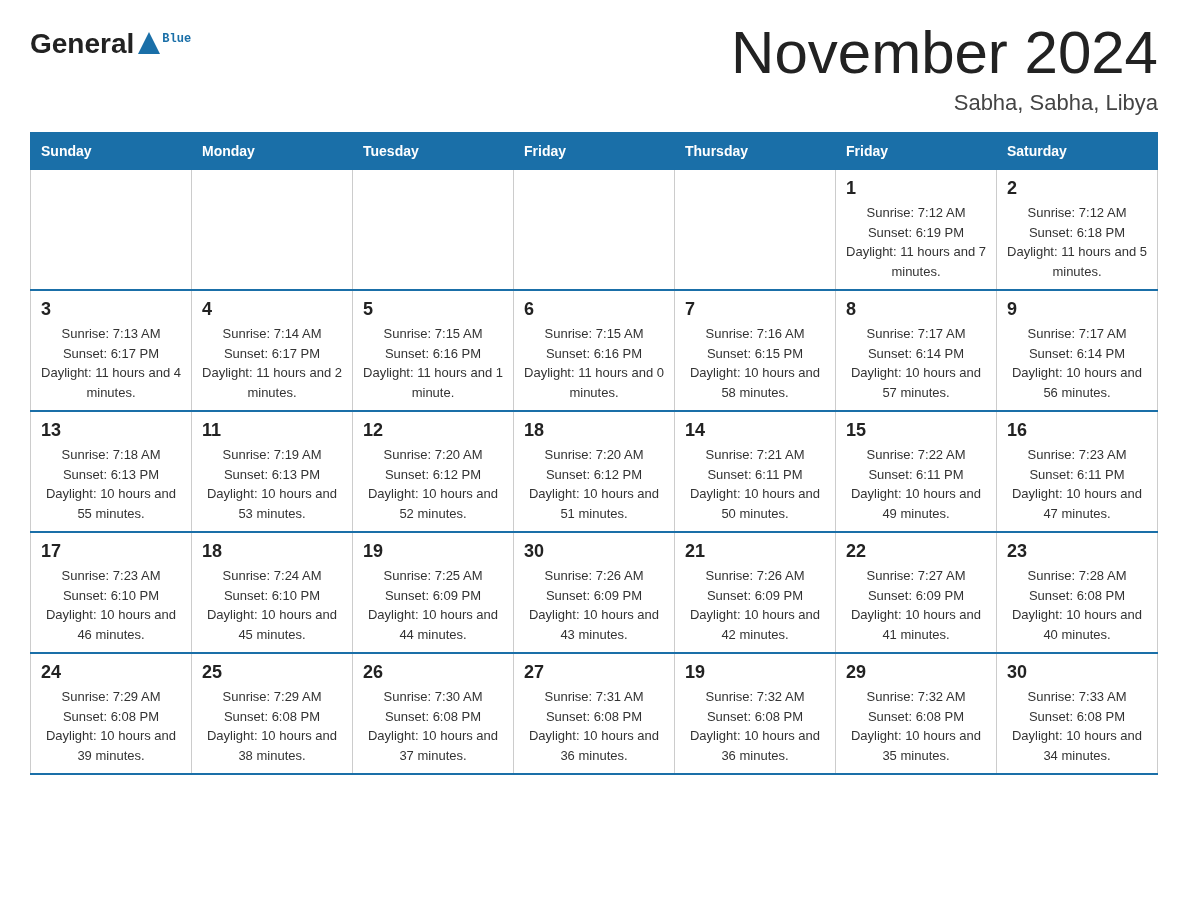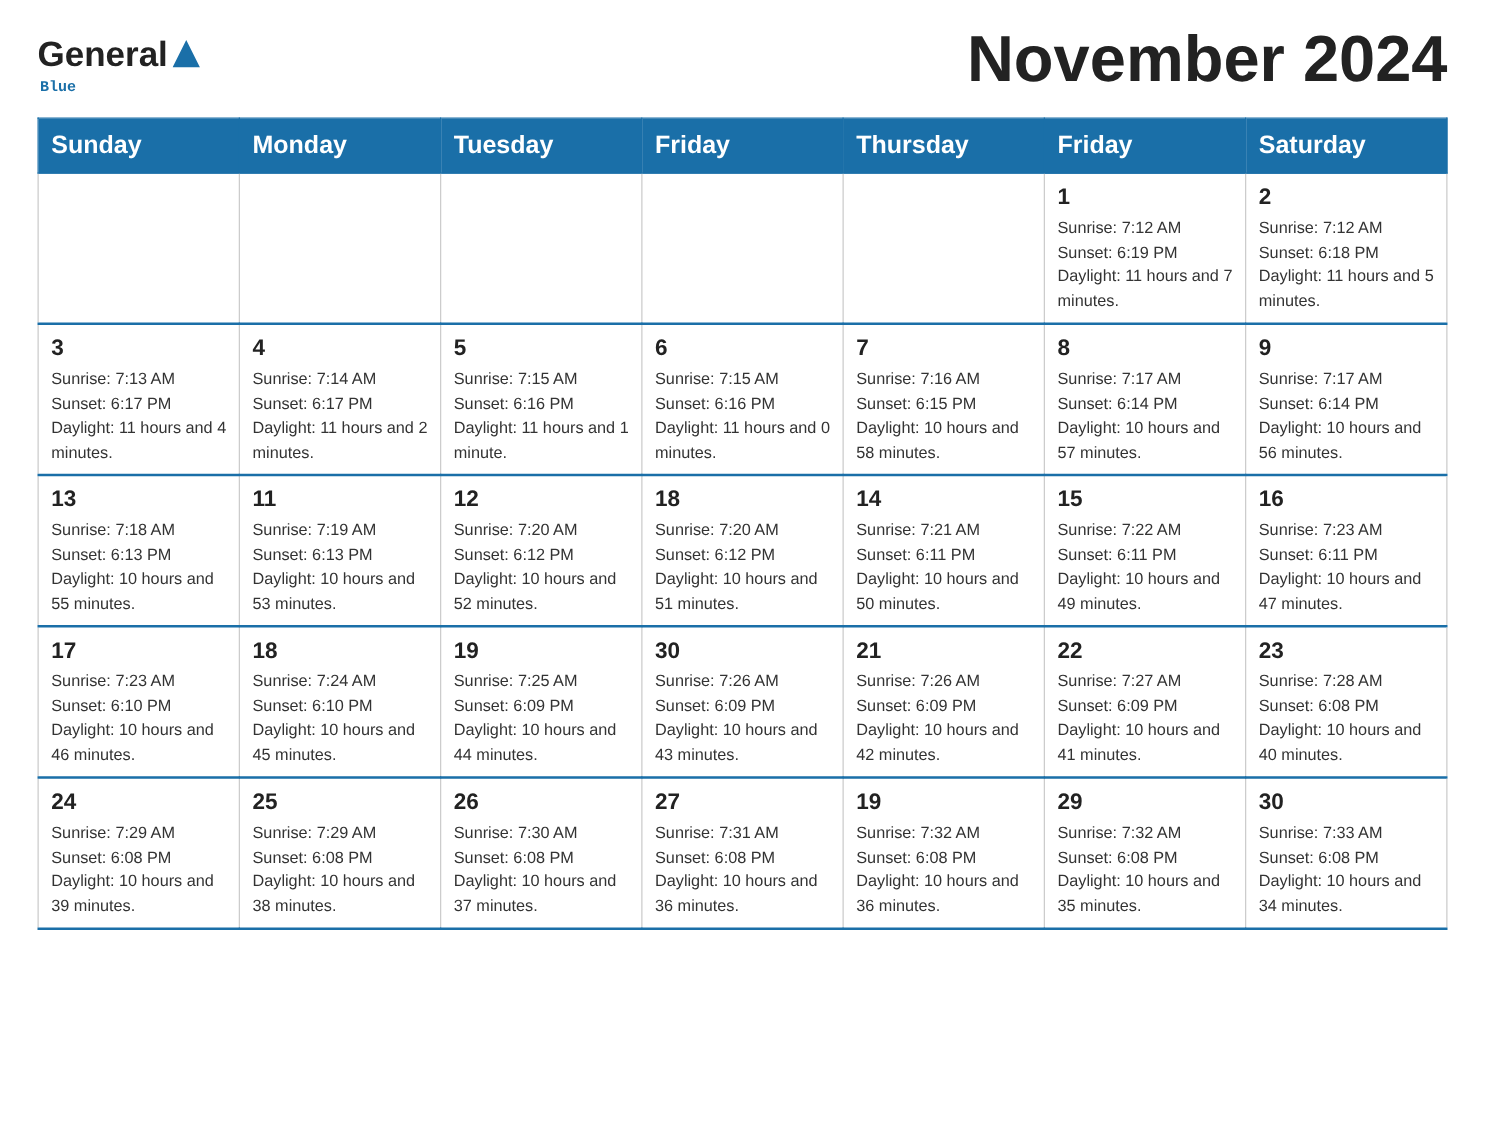--- a/index.html
+++ b/index.html
@@ -12,21 +12,21 @@
       min-height: 918px;
     }
     .header-area {
       display: flex;
       justify-content: space-between;
       align-items: flex-start;
       margin-bottom: 16px;
     }
     .logo {
       display: flex;
-      flex-direction: column;
+      flex-direction: row;
       align-items: flex-start;
       margin-top: 8px;
     }
     .logo-text {
       display: flex;
       align-items: center;
       font-size: 28px;
       font-weight: bold;
       color: #222;
     }
@@ -35,40 +35,40 @@
       color: #1a6fa8;
       font-size: 12px;
       font-weight: bold;
       margin-left: 2px;
       font-family: Liberation Mono, monospace;
     }
     .title-area {
       text-align: right;
     }
     .main-title {
-      font-size: 52px;
-      font-weight: bold;
+      font-size: 60px;
+      font-weight: normal;
       color: #222;
       line-height: 1.1;
       margin-left: 40px;
     }
     .subtitle {
       font-size: 22px;
       color: #444;
       margin-top: 4px;
     }
     .calendar-table {
       width: 100%;
       border-collapse: collapse;
       margin-top: 4px;
     }
     .calendar-table thead tr th {
       background-color: #1a6fa8;
       color: #fff;
-      font-size: 20px;
+      font-size: 14px;
       font-weight: bold;
       padding: 10px 10px;
       text-align: left;
       border: 1px solid #1a6fa8;
     }
     .calendar-table tbody tr td {
       vertical-align: top;
       padding: 8px 10px;
       border: 1px solid #ccc;
       font-size: 13px;
@@ -83,20 +83,21 @@
       font-size: 18px;
       font-weight: bold;
       color: #222;
       margin-bottom: 4px;
       display: block;
     }
     .day-info {
       font-size: 13px;
       line-height: 1.5;
       color: #333;
+      text-align: center;
     }
     .empty-cell {
       background: #fff;
     }
   </style>
 </head>
 <body>
 
 <div class="header-area">
   <div class="logo">
@@ -107,20 +108,21 @@
           <polygon points="11,0 22,22 0,22" fill="#1a6fa8"></polygon>
         </svg>
       </span>
     </div>
     <div>
       <span class="logo-subtitle">Blue</span>
     </div>
   </div>
   <div class="title-area">
     <div class="main-title">November 2024</div>
+    <div class="subtitle">Sabha, Sabha, Libya</div>
   </div>
 </div>
 
 <table class="calendar-table">
   <thead>
     <tr>
       <th>Sunday</th>
       <th>Monday</th>
       <th>Tuesday</th>
       <th>Friday</th>

